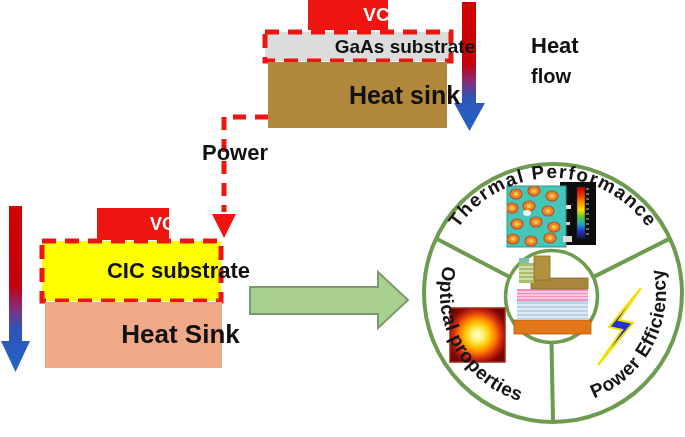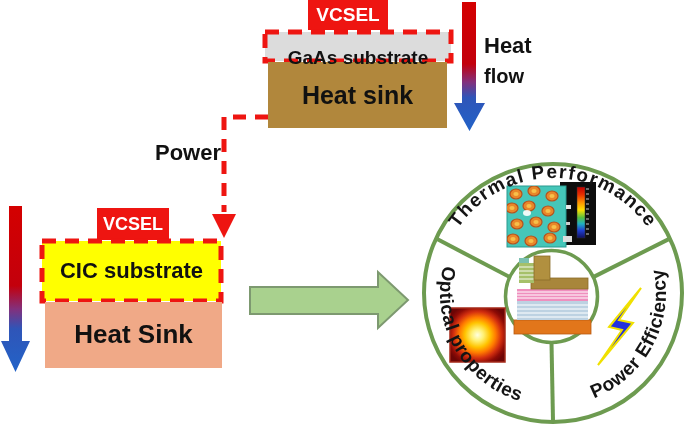--- a/index.html
+++ b/index.html
@@ -1,20 +1,20 @@
 <!DOCTYPE html>
 <html><head>
 <meta charset="utf-8">
 <style>
   html,body{margin:0;padding:0;background:#ffffff;}
   #canvas{position:relative;width:685px;height:437px;background:#ffffff;overflow:hidden;
           font-family:"Liberation Sans",sans-serif;}
   #baseSvg{position:absolute;left:0;top:0;width:685px;height:437px;}
   .lbl{position:absolute;display:flex;align-items:center;justify-content:center;
-       font-weight:bold;color:#111;text-align:center;line-height:1.05;}
+       font-weight:bold;color:#111;text-align:center;line-height:1.05;padding-left:47px;}
   .lbl.white{color:#ffffff;}
   .lbl.left{justify-content:flex-start;text-align:center;}
   .wheel-text{font-family:"Liberation Sans",sans-serif;font-weight:bold;font-size:19px;fill:#141414;}
 </style>
 </head>
 <body>
 
 <div id="canvas">
 
   <svg id="baseSvg" viewBox="0 0 685 437">
@@ -151,21 +151,21 @@
     </text>
     <text class="wheel-text" style="letter-spacing:0.5px">
       <textPath href="#opticalArc" startOffset="50%" text-anchor="middle">Optical properties</textPath>
     </text>
     <text class="wheel-text" style="letter-spacing:0.5px">
       <textPath href="#powerArc" startOffset="50%" text-anchor="middle">Power Efficiency</textPath>
     </text>
   </svg>
 
   <div class="lbl white" style="left:308px;top:0;width:80px;height:30px;font-size:19px;">VCSEL</div>
-  <div class="lbl" style="left:264px;top:42px;width:188px;height:31px;font-size:19px;">GaAs substrate</div>
+  <div class="lbl" style="left:264px;top:31px;width:188px;height:31px;font-size:19px;">GaAs substrate</div>
   <div class="lbl" style="left:268px;top:62px;width:179px;height:66px;font-size:25px;">Heat sink</div>
 
   <div class="lbl left" style="left:484px;top:32px;width:70px;height:28px;font-size:22px;">Heat</div>
   <div class="lbl left" style="left:484px;top:62px;width:70px;height:28px;font-size:20px;">flow</div>
 
   <div class="lbl" style="left:118px;top:139px;width:140px;height:27px;font-size:22px;">Power</div>
 
   <div class="lbl white" style="left:97px;top:208px;width:72px;height:32px;font-size:18px;">VCSEL</div>
   <div class="lbl" style="left:40px;top:240px;width:183px;height:62px;font-size:22px;text-align:center;">CIC substrate</div>
   <div class="lbl" style="left:45px;top:302px;width:177px;height:66px;font-size:26px;">Heat Sink</div>

